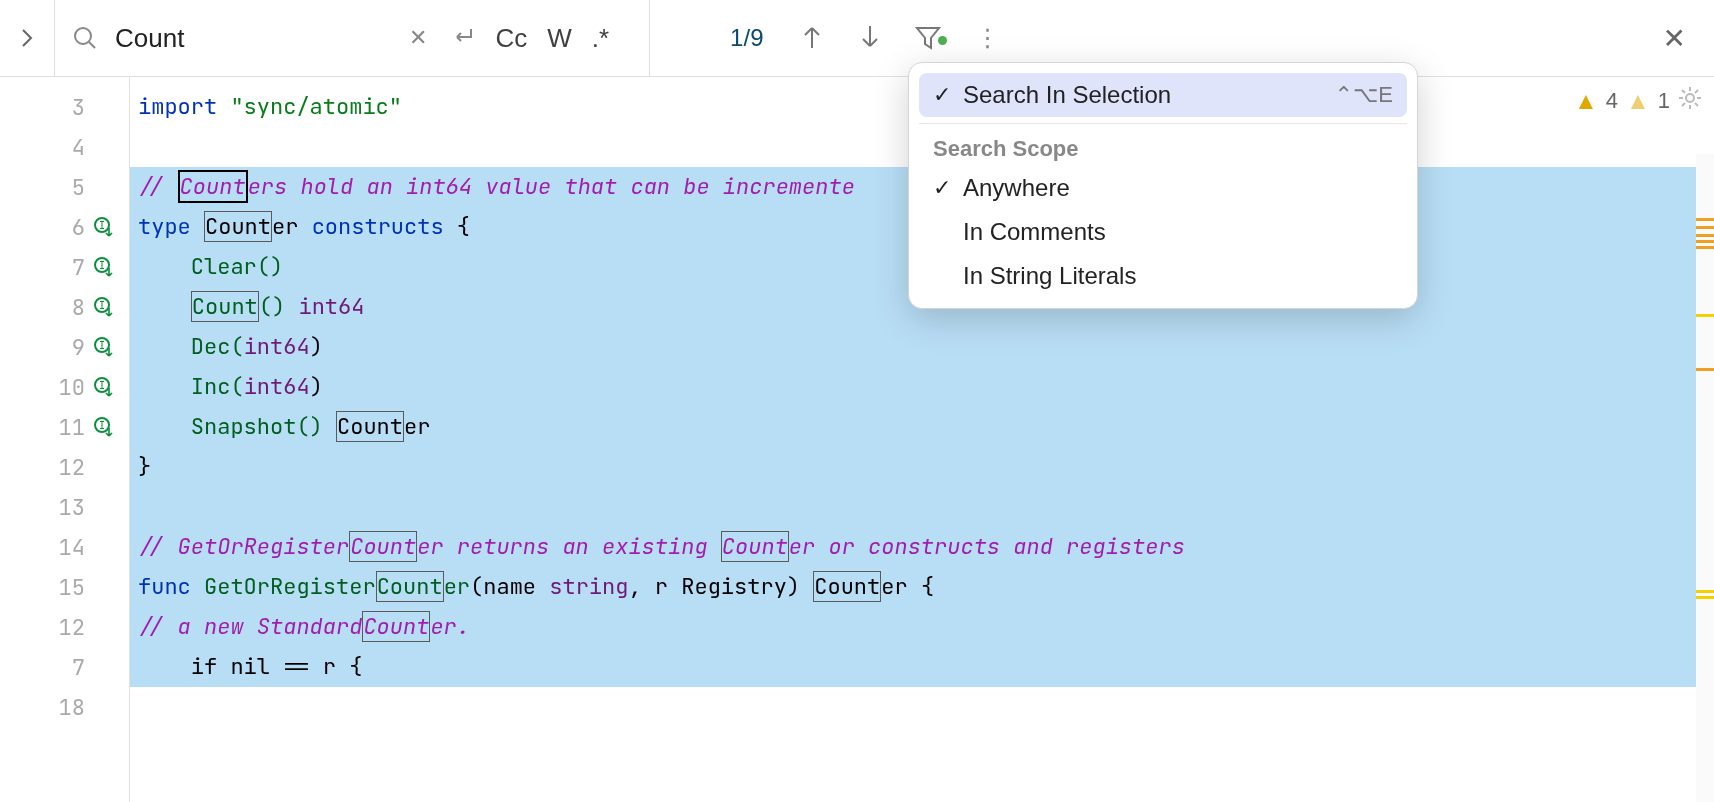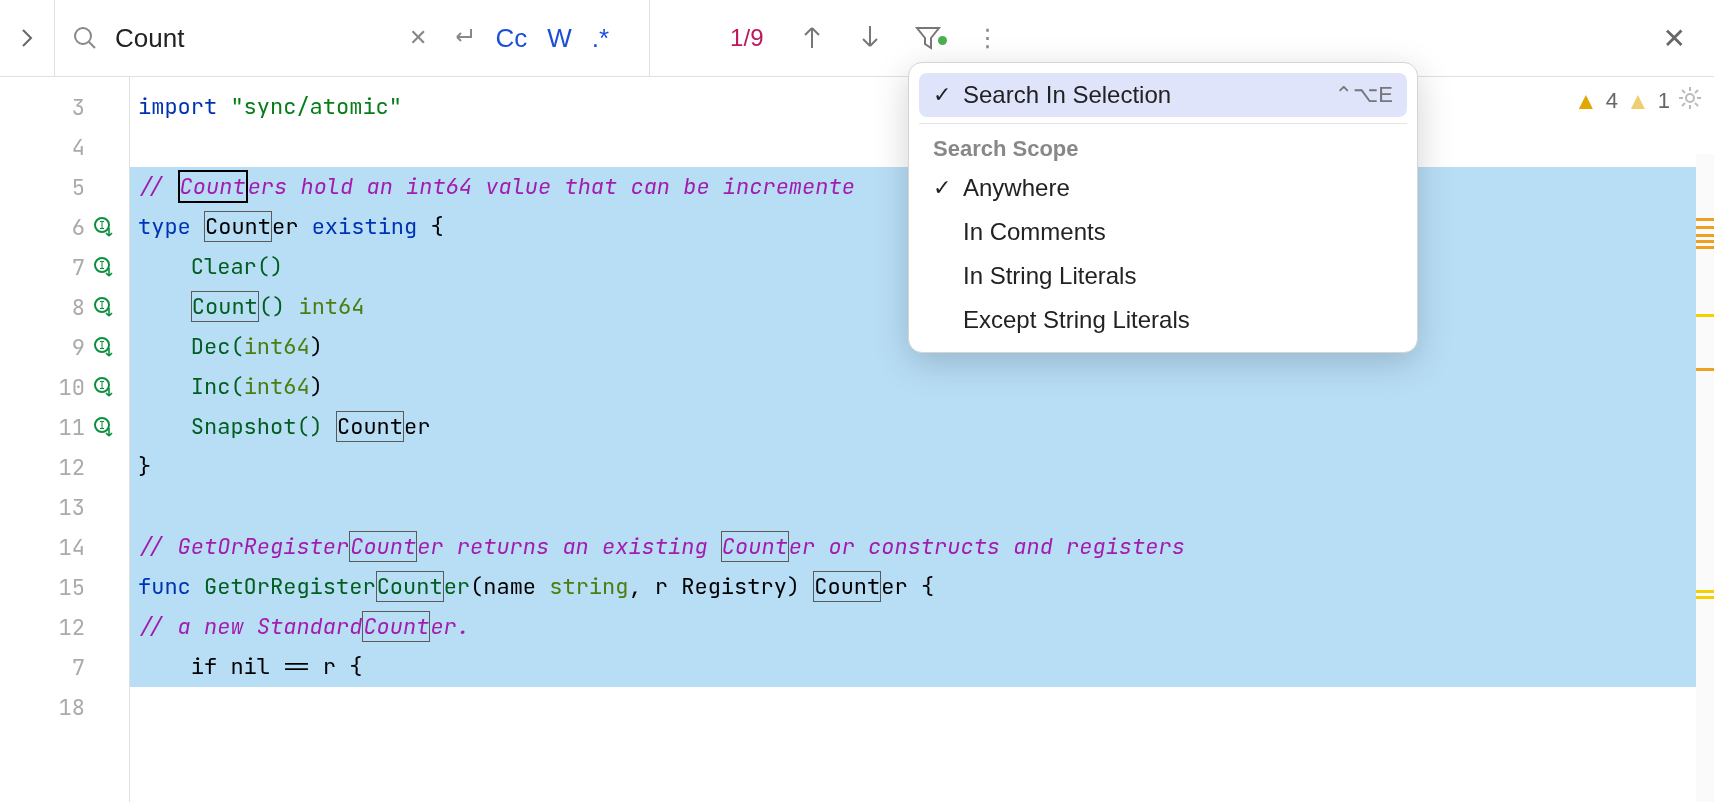--- a/index.html
+++ b/index.html
@@ -58,30 +58,30 @@
   font-size: 22px;
   padding: 0 14px;
   cursor: pointer;
 }
 .newline-icon {
   color: #888;
   padding: 0 8px;
   cursor: pointer;
 }
 .opt {
-  color: #1d4ed8;
+  color: #404040;
   font-size: 26px;
   padding: 0 10px;
   cursor: pointer;
 }
 .divider-soft {
   width: 60px;
 }
 .match-count {
-  color: #be185d;
+  color: #0c4a6e;
   font-size: 24px;
   padding: 0 20px;
 }
 .nav-arrow {
   color: #888;
   padding: 0 18px;
   cursor: pointer;
 }
 .filter-btn {
   color: #888;
@@ -154,21 +154,21 @@
   position: relative;
 }
 .line {
   height: 40px;
   padding-left: 8px;
   white-space: pre;
 }
 .sel { background: #b8def6; }
 .kw { color: #0033b3; }
 .str { color: #067d17; }
-.typ { color: #4d7c0f; }
+.typ { color: #701a75; }
 .fn { color: #005e1f; }
 .com { color: #a21caf; font-style: italic; }
 .hl {
   border: 1.5px solid #5a5a5a;
   padding: 0 0;
 }
 .hl-cur {
   border: 2px solid #000;
 }
 
@@ -429,21 +429,21 @@
       </div>
       <div class="gutter-row">
         <span class="gutter-num">18</span>
         <span class="gutter-badge"></span>
       </div>
     </div>
   <div class="code">
     <div class="line"><span class="kw">import</span> <span class="str">"sync/atomic"</span></div>
     <div class="line"></div>
     <div class="line sel"><span class="com"><span>// </span><span class="hl hl-cur">Count</span><span>ers hold an int64 value that can be incremente</span></span></div>
-    <div class="line sel"><span class="kw">type</span> <span><span class="hl">Count</span><span>er</span></span> <span class="kw">existing</span><span> {</span></div>
+    <div class="line sel"><span class="kw">type</span> <span><span class="hl">Count</span><span>er</span></span> <span class="kw">constructs</span><span> {</span></div>
     <div class="line sel">    <span class="fn">Clear()</span></div>
     <div class="line sel">    <span class="fn"><span class="hl">Count</span><span>()</span></span> <span class="typ">int64</span></div>
     <div class="line sel">    <span class="fn">Dec(</span><span class="typ">int64</span><span>)</span></div>
     <div class="line sel">    <span class="fn">Inc(</span><span class="typ">int64</span><span>)</span></div>
     <div class="line sel">    <span class="fn">Snapshot() </span><span><span class="hl">Count</span><span>er</span></span></div>
     <div class="line sel"><span>}</span></div>
     <div class="line sel"></div>
     <div class="line sel"><span class="com"><span>// GetOrRegister</span><span class="hl">Count</span><span>er returns an existing </span><span class="hl">Count</span><span>er or constructs and registers</span></span></div>
     <div class="line sel"><span class="kw">func</span> <span class="fn"><span>GetOrRegister</span><span class="hl">Count</span><span>er</span></span><span>(name </span><span class="typ">string</span><span>, r Registry) </span><span><span class="hl">Count</span><span>er</span></span><span> {</span></div>
     <div class="line sel"><span class="com"><span>// a new Standard</span><span class="hl">Count</span><span>er.</span></span></div>
@@ -477,18 +477,14 @@
         <span class="popup-label">Anywhere</span>
       </div>
       <div class="popup-item">
         <span class="popup-check"></span>
         <span class="popup-label">In Comments</span>
       </div>
       <div class="popup-item">
         <span class="popup-check"></span>
         <span class="popup-label">In String Literals</span>
       </div>
-      <div class="popup-item">
-        <span class="popup-check"></span>
-        <span class="popup-label">Except String Literals</span>
-      </div>
     </div>
 </div>
 
 </body></html>

